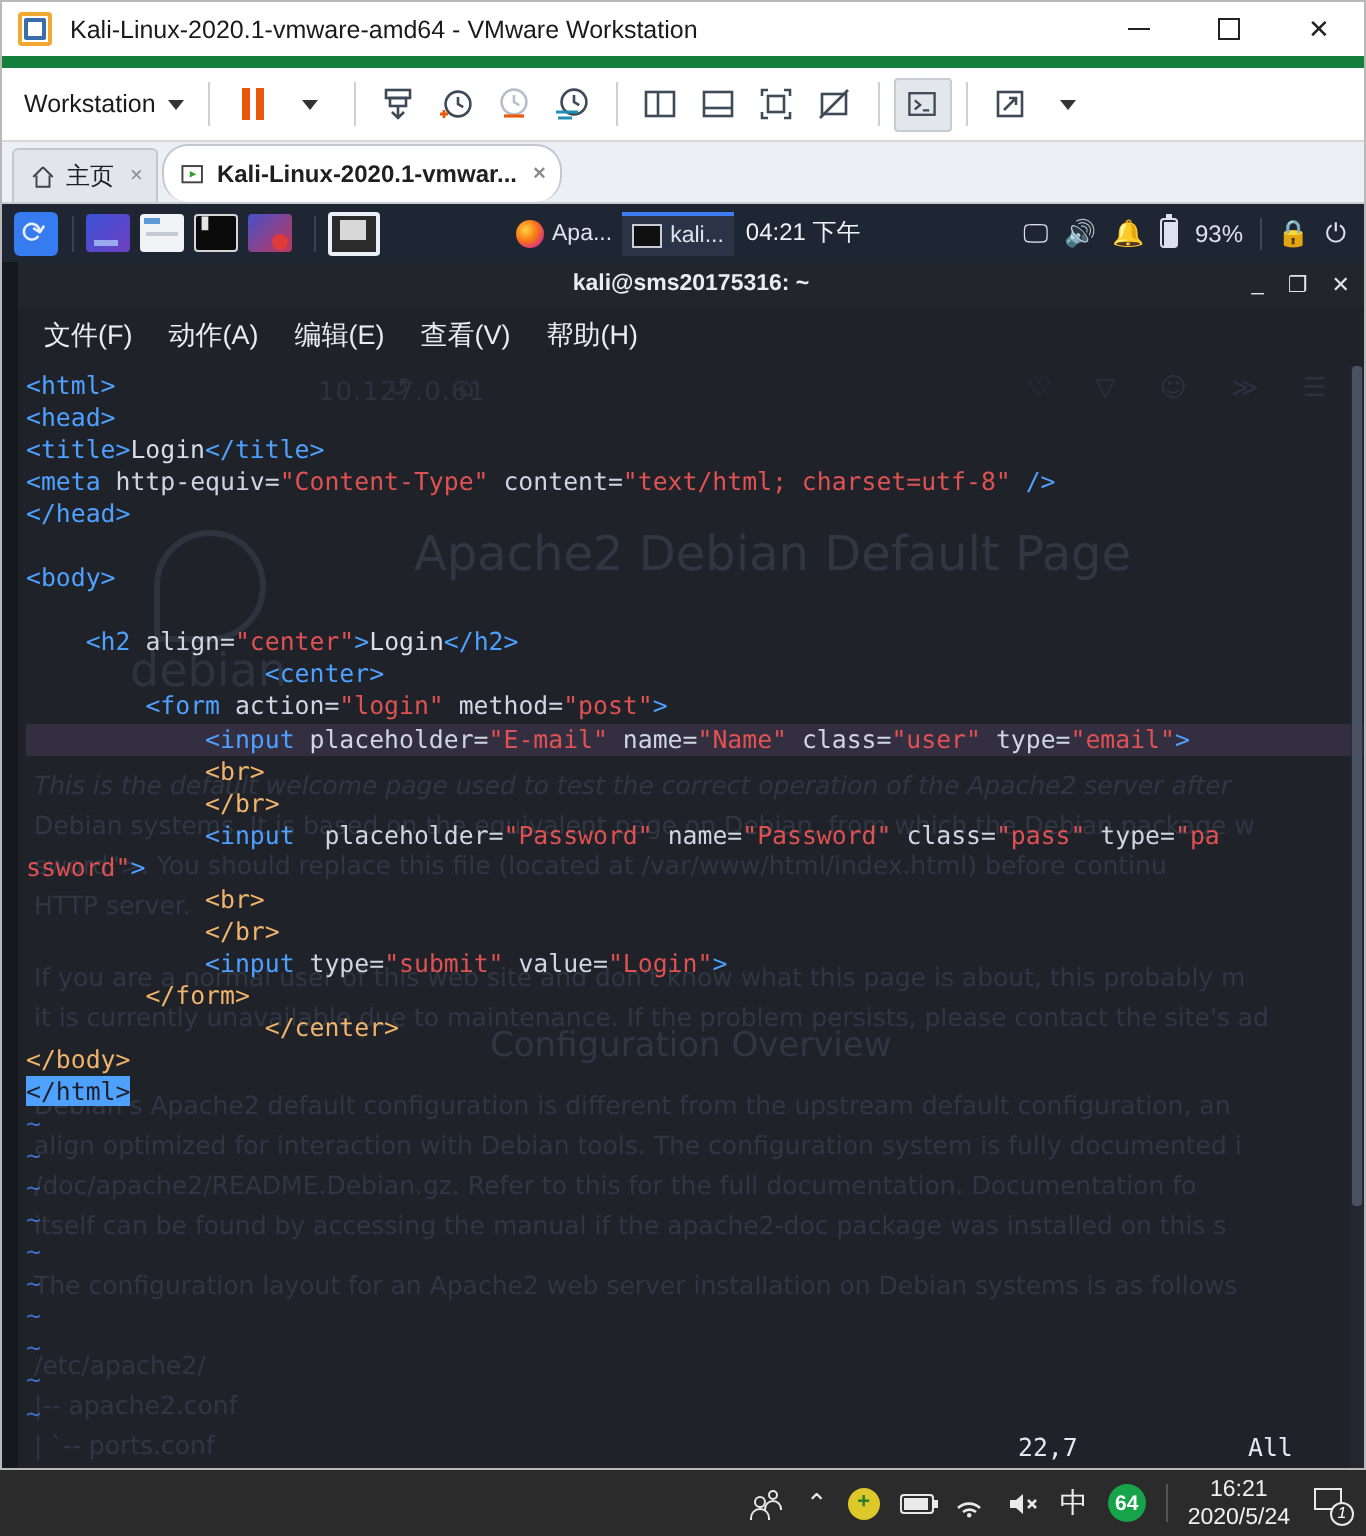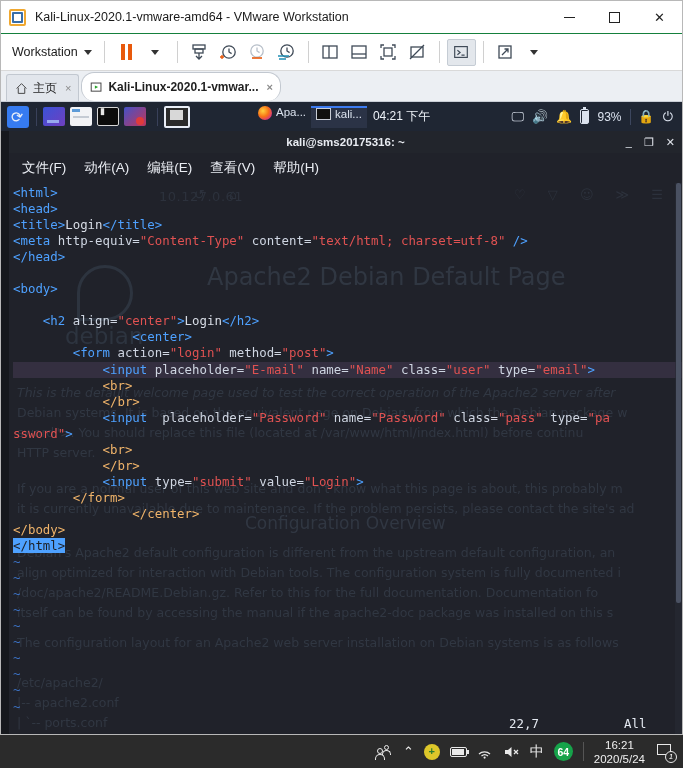--- a/index.html
+++ b/index.html
@@ -11,21 +11,21 @@
   }
   #app { position: relative; width: 683px; height: 768px; }
 
   
   .vmw-window {
     position: absolute; left: 0; top: 0; width: 683px; height: 735px;
     background: #ffffff; border: 1px solid #b8b8b8;
   }
   .vmw-titlebar {
     height: 33px; display: flex; align-items: center;
-    background: #ffffff; border-bottom: 1px solid #15803d;
+    background: #ffffff; border-bottom: 6px solid #15803d;
     padding-left: 8px;
   }
   .vmw-app-icon { width: 17px; height: 17px; position: relative; flex: 0 0 auto; }
   .vmw-app-icon .sq-a {
     position: absolute; left: 0; top: 0; width: 17px; height: 17px;
     border: 2px solid #f0a830; background: #fff; border-radius: 2px;
   }
   .vmw-app-icon .sq-b {
     position: absolute; left: 3px; top: 3px; width: 11px; height: 11px;
     border: 2px solid #3a6ea8; background: #fff; border-radius: 1px;
@@ -90,21 +90,21 @@
   .launcher.l2::before { content:""; position:absolute; left:2px; top:2px; width:8px; height:3px; background:#5d9bd8; }
   .launcher.l2::after { content:""; position:absolute; left:3px; top:9px; width:16px; height:2px; background:#c5cbd4; }
   .launcher.l3 { background: #0b0b0b; border: 1px solid #d6d6d6; }
   .launcher.l3::after { content:"▮"; position:absolute; left:2px; top:-2px; font-size:9px; color:#e6e6e6; }
   .launcher.l4 { background: linear-gradient(135deg,#4452c8,#c0365a); }
   .launcher.l4::after { content:""; position:absolute; right:2px; bottom:1px; width:8px; height:8px; border-radius:50%; background:#e03b3b; }
   .launcher.sel { width: 26px; height: 22px; background:#2b2b2b; border: 2px solid #e9eef7; }
   .launcher.sel::after { content:""; position:absolute; left:4px; top:2px; width:13px; height:10px; background:#d8d8d8; }
 
   .win-btn {
-    display: flex; gap: 4px; height: 22px;
+    display: flex; align-items: center; gap: 4px; height: 22px;
     padding: 0 5px; font-size: 11.5px; color: #dbe2ee; max-width: 72px;
     overflow: hidden; white-space: nowrap; position: relative;
   }
   .win-btn.active { background: #2b3346; border-top: 2px solid #3d7bf0; }
   .ff-ico { width: 14px; height: 14px; border-radius: 50%;
     background: radial-gradient(circle at 35% 35%, #ffd23f 0%, #f97316 45%, #d63384 78%, #6b2ea8 100%); flex:0 0 auto;}
   .term-ico { width: 15px; height: 12px; background: #101010; border: 1px solid #c7ccd6; flex:0 0 auto; }
   .kclock { margin-left: 6px; font-size: 12px; color: #eef2f8; white-space: nowrap; }
   .ktray { margin-left: auto; display: flex; align-items: center; gap: 8px; padding-right: 4px; color: #dbe2ee; font-size: 12px; }
   .tray-ico { font-size: 13px; line-height: 1; color: #dbe2ee; }

